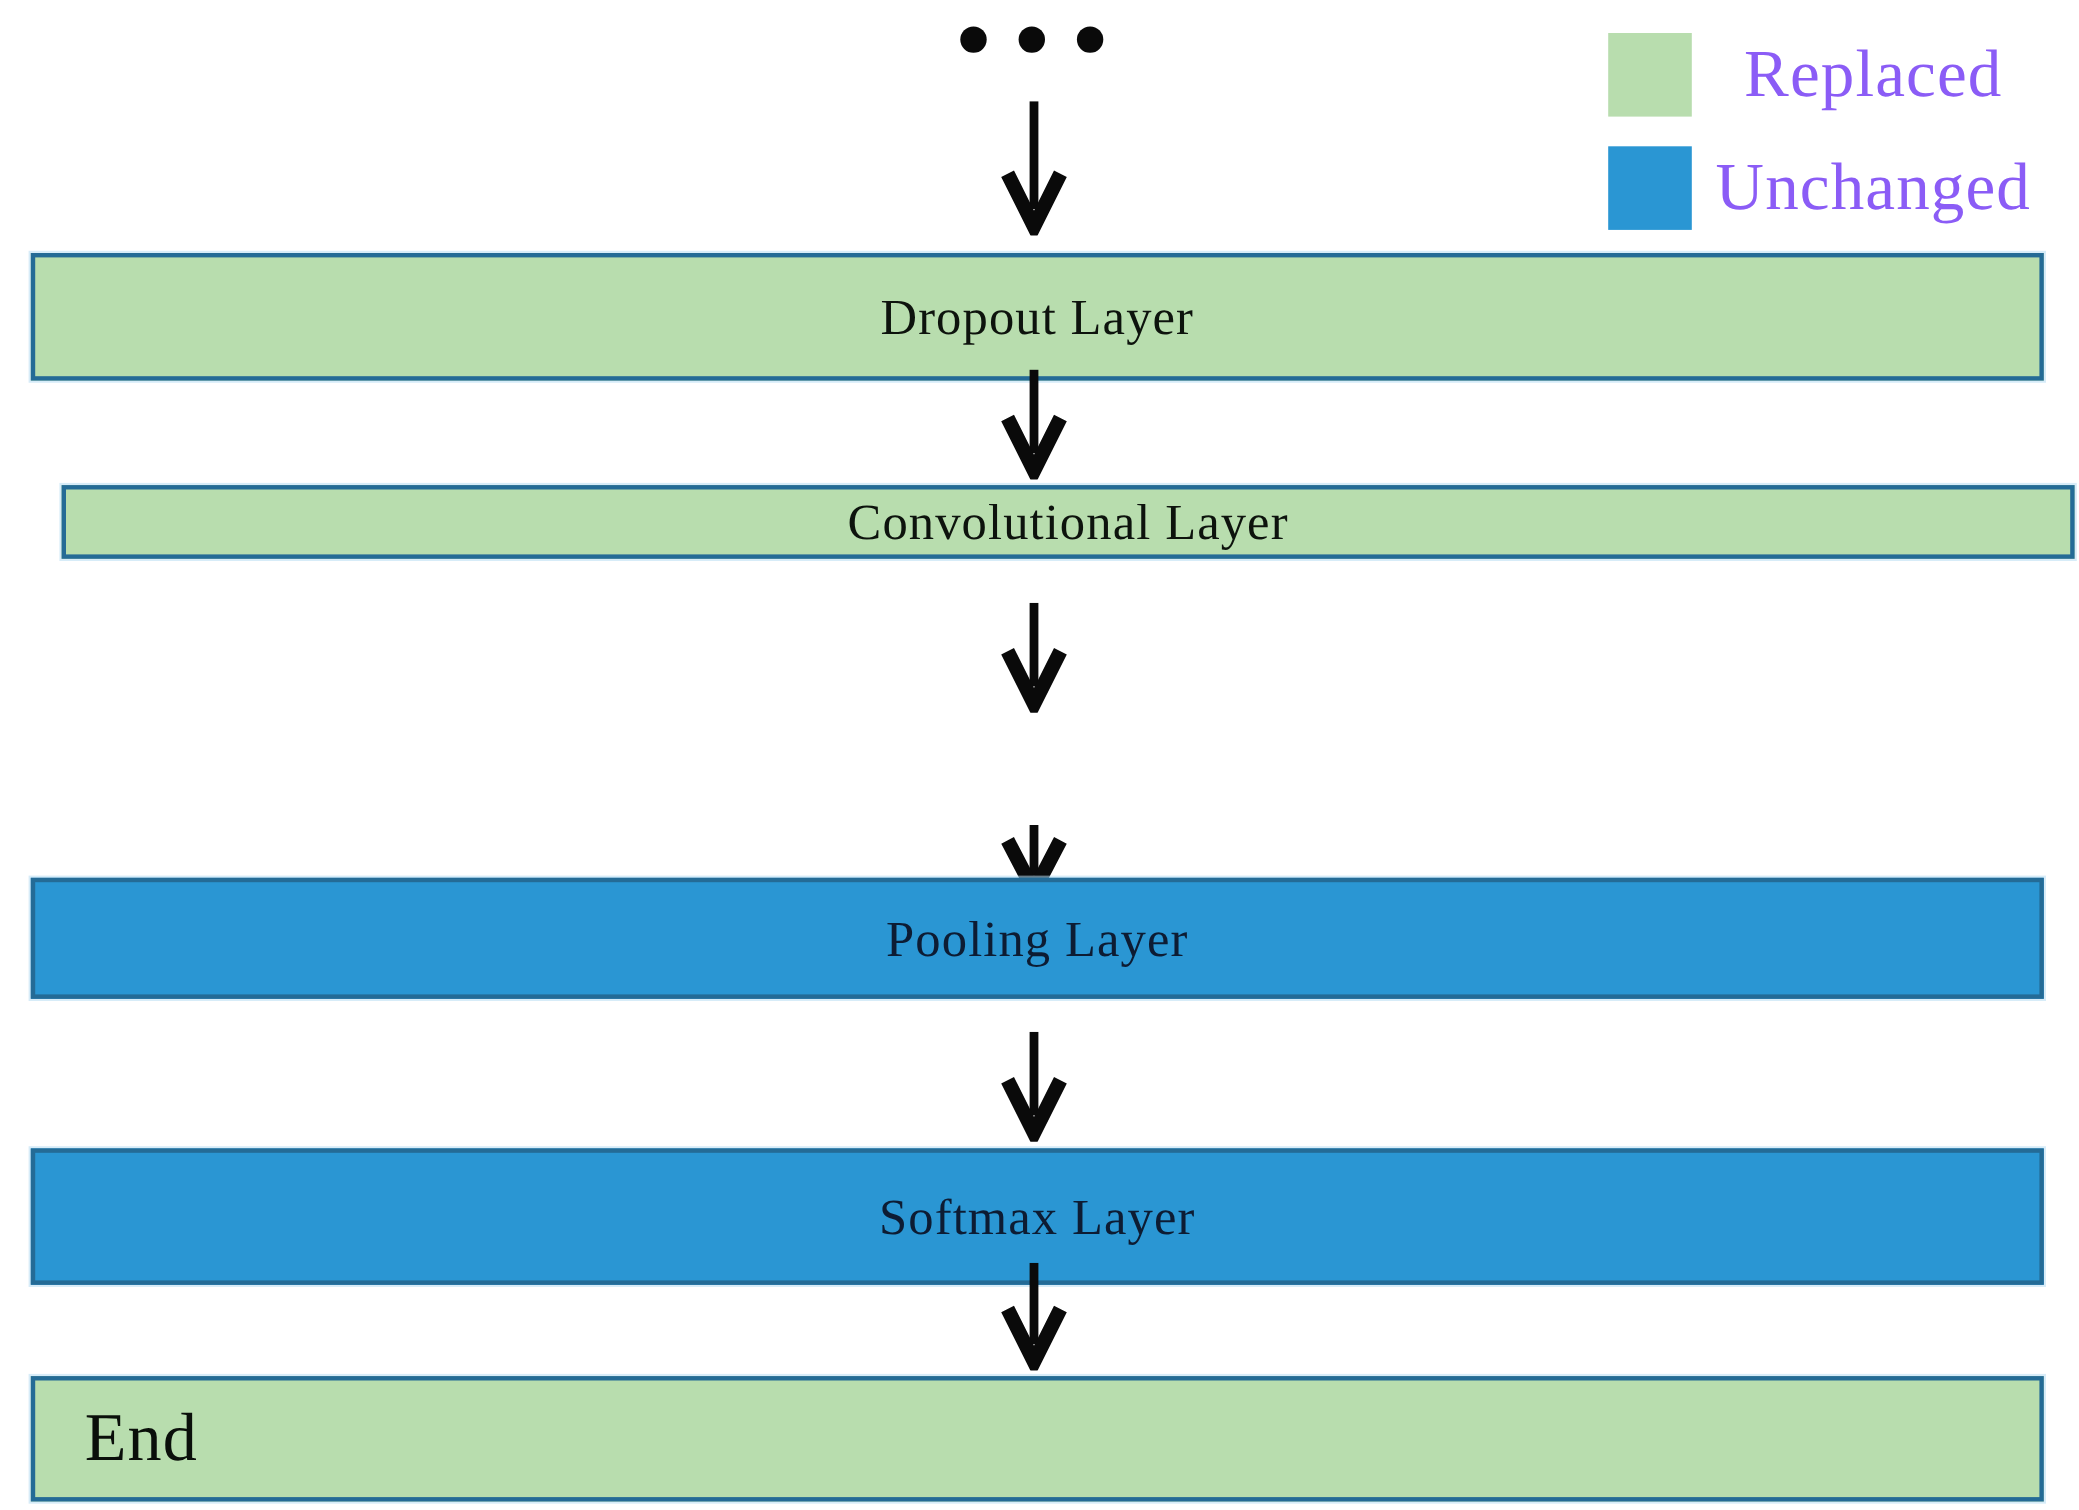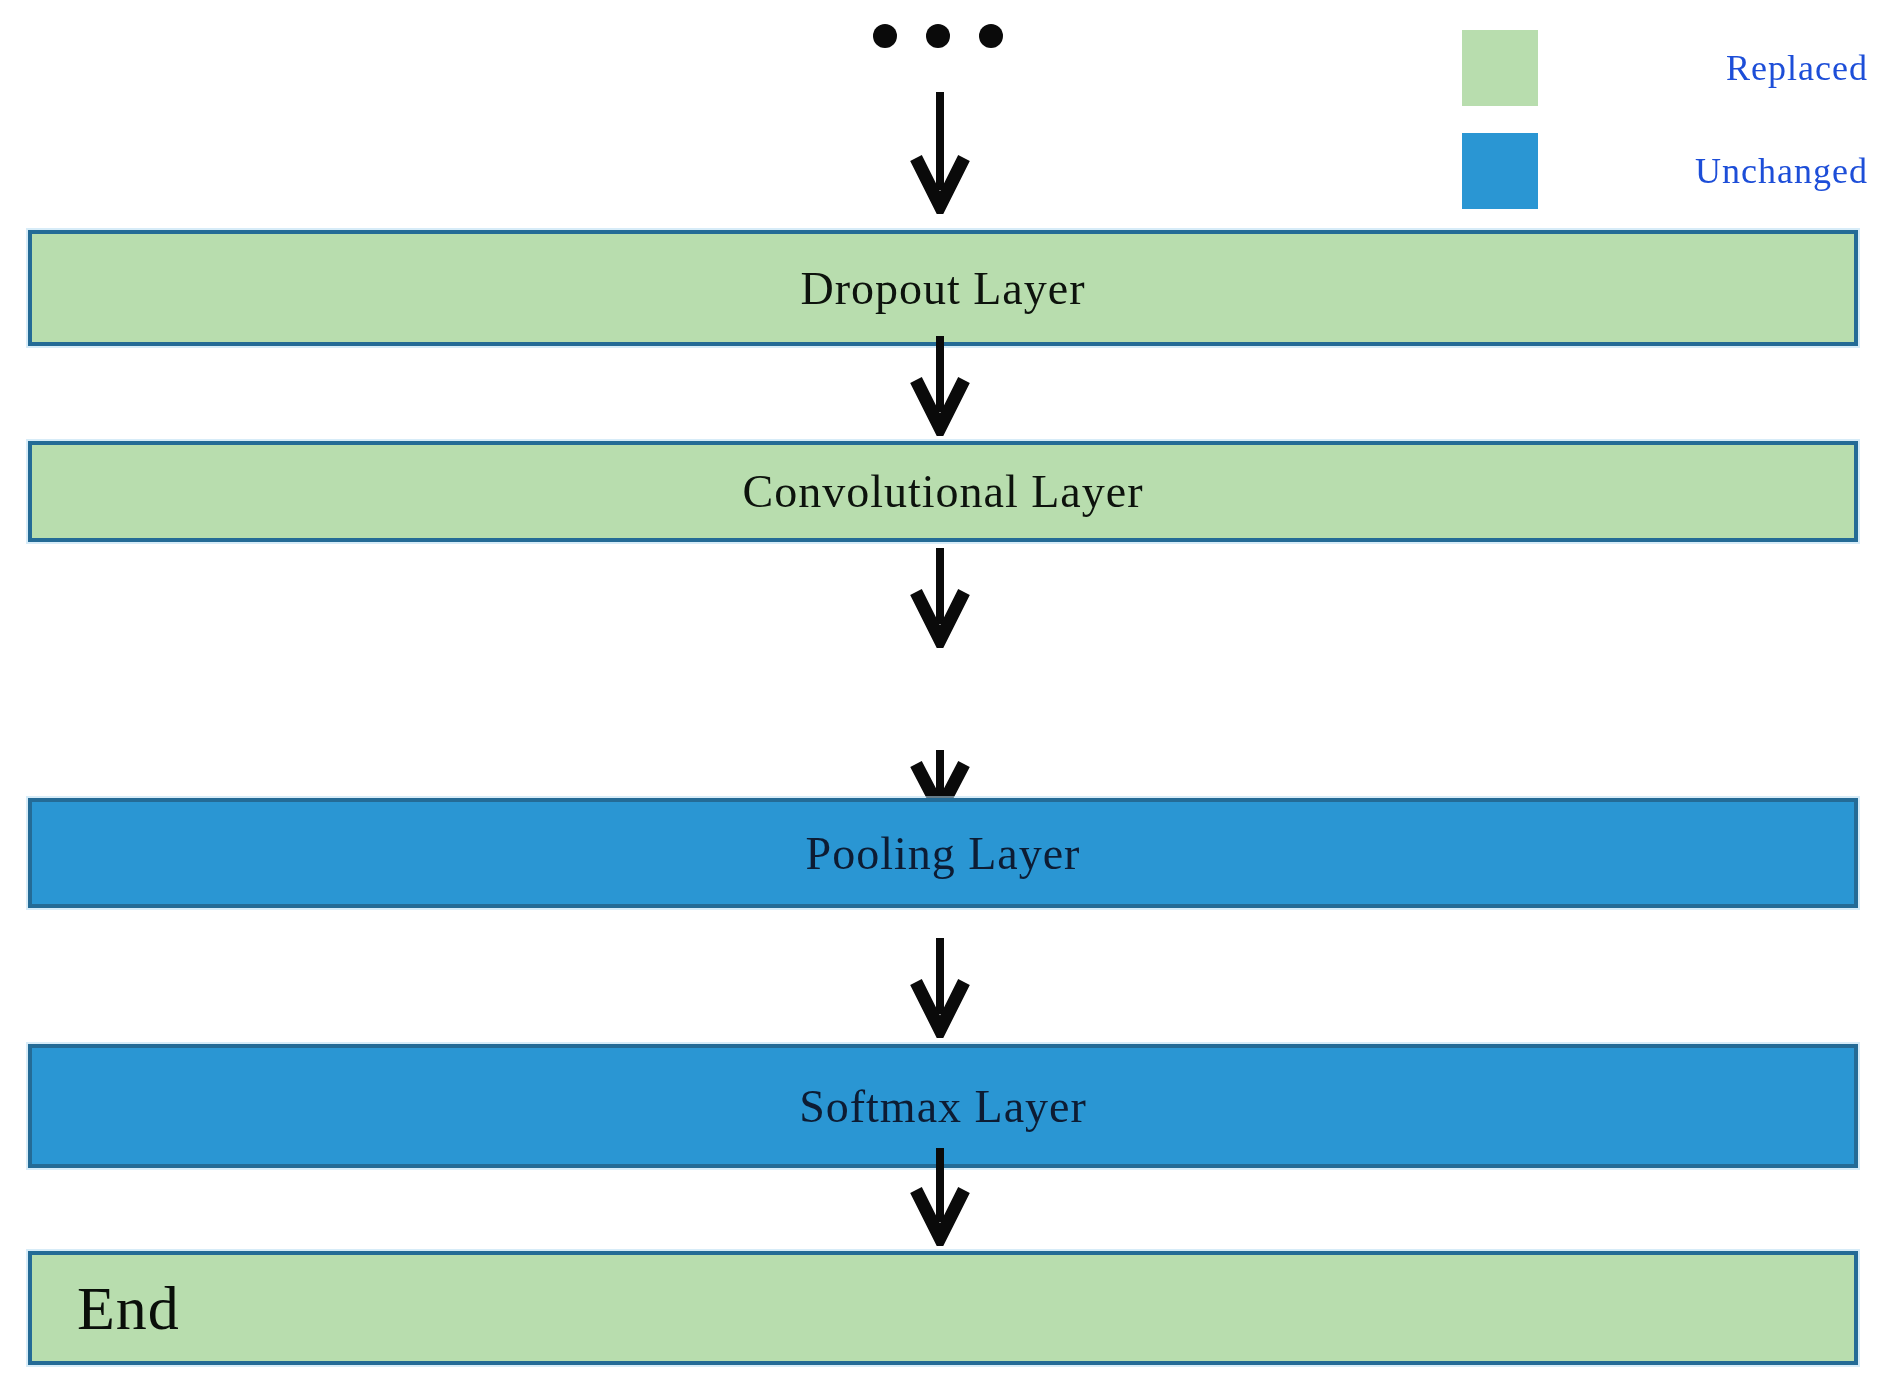--- a/index.html
+++ b/index.html
@@ -52,23 +52,23 @@
     position: absolute;
     left: 1462px;
     top: 30px;
     width: 406px;
   }
   .legend-row { display: flex; align-items: center; }
   .legend-row + .legend-row { margin-top: 27px; }
   .swatch { width: 76px; height: 76px; flex: 0 0 auto; }
   .legend-label {
     flex: 1;
-    text-align: right;
-    font-size: 36px;
-    color: #1d4ed8;
+    text-align: center;
+    font-size: 61px;
+    color: #8b5cf6;
     letter-spacing: 1px;
   }
 </style>
 </head>
 <body>
 
 <div id="canvas">
 
   <div>
     <span class="dot" style="left:873px;"></span>
@@ -87,21 +87,21 @@
     <span>Dropout Layer</span>
   </div>
 
   <div class="arrow" style="top:336px;">
     <svg width="64" height="100" viewBox="0 0 64 100">
       <rect x="28" y="0" width="8" height="76" fill="#0a0a0a"></rect>
       <polyline points="8,44 32,92 56,44" fill="none" stroke="#0a0a0a" stroke-width="13"></polyline>
     </svg>
   </div>
 
-  <div class="layer-box green" style="top: 441px; height: 101px; background-color: rgb(184, 221, 174);">
+  <div class="layer-box green" style="top: 441px; height: 67px; background-color: rgb(184, 221, 174); margin-left: 28px;">
     <span>Convolutional Layer</span>
   </div>
 
   <div class="arrow" style="top:548px;">
     <svg width="64" height="100" viewBox="0 0 64 100">
       <rect x="28" y="0" width="8" height="76" fill="#0a0a0a"></rect>
       <polyline points="8,44 32,92 56,44" fill="none" stroke="#0a0a0a" stroke-width="13"></polyline>
     </svg>
   </div>
 

